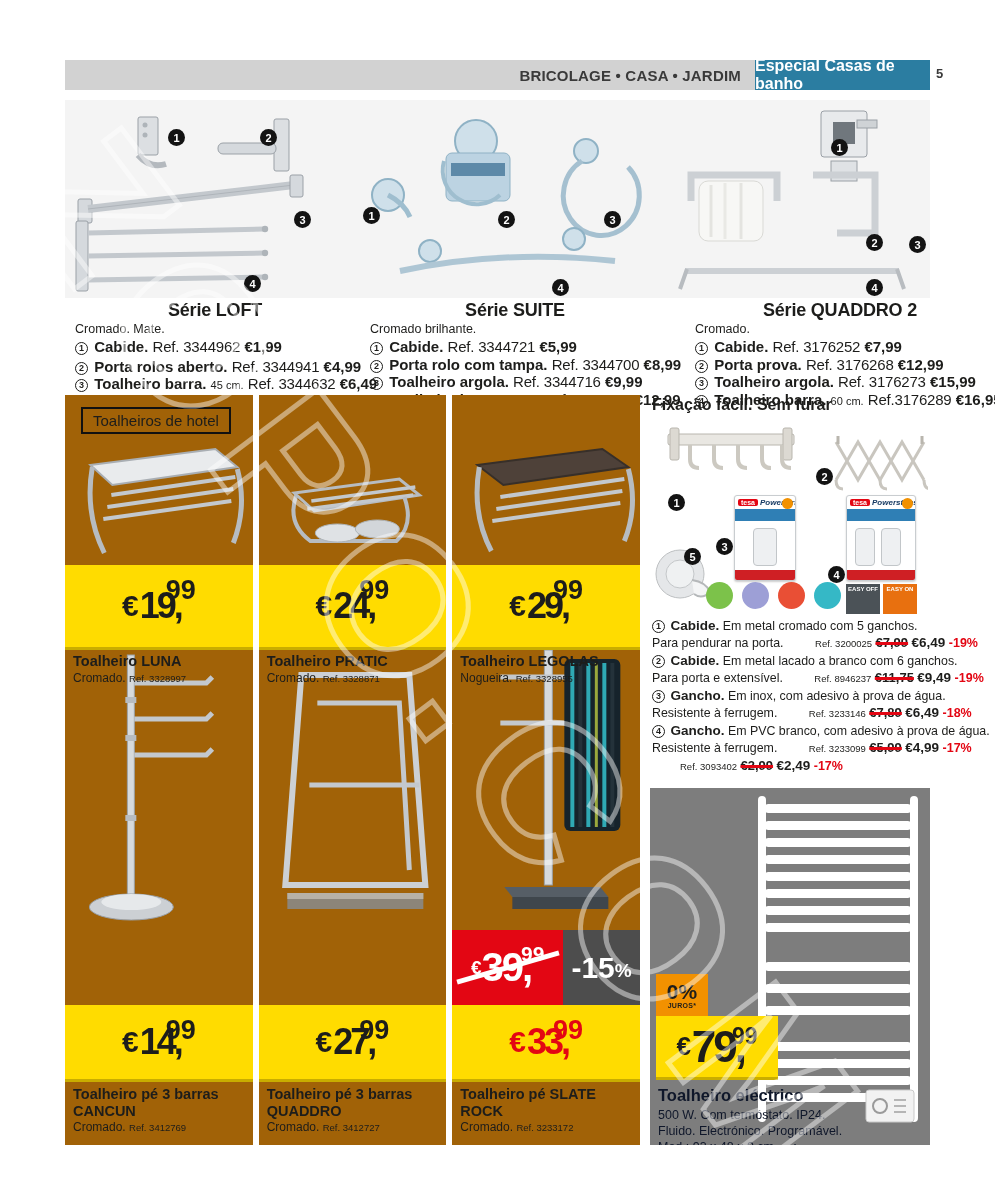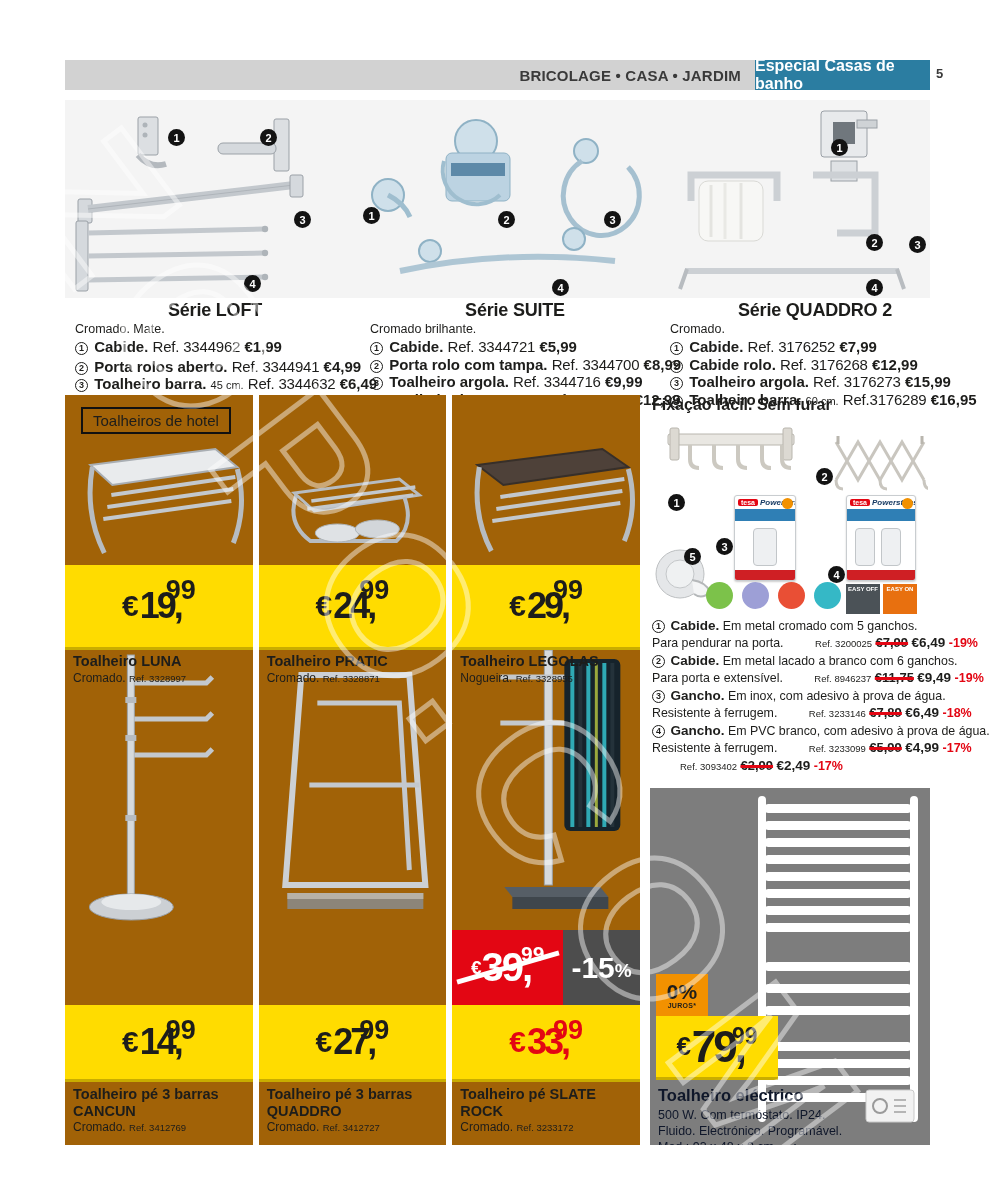--- a/index.html
+++ b/index.html
@@ -209,25 +209,25 @@
 
   <div class="series" style="left:370px;width:290px;">
     <div class="stitle">Série SUITE</div>
     <div class="sfinish">Cromado brilhante.</div>
     <div class="sitem"><span class="cnum">1</span> <span class="iname">Cabide.</span> <span class="iref">Ref. 3344721</span> <span class="iprice">€5,99</span></div>
     <div class="sitem"><span class="cnum">2</span> <span class="iname">Porta rolo com tampa.</span> <span class="iref">Ref. 3344700</span> <span class="iprice">€8,99</span></div>
     <div class="sitem"><span class="cnum">3</span> <span class="iname">Toalheiro argola.</span> <span class="iref">Ref. 3344716</span> <span class="iprice">€9,99</span></div>
     <div class="sitem"><span class="cnum">4</span> <span class="iname">Toalheiro barra.</span> <span class="isize">45 cm.</span> <span class="iref">Ref. 3344674</span> <span class="iprice">€12,99</span></div>
   </div>
 
-  <div class="series" style="left:670px;width:290px;">
+  <div class="series" style="left:695px;width:290px;">
     <div class="stitle">Série QUADDRO 2</div>
     <div class="sfinish">Cromado.</div>
     <div class="sitem"><span class="cnum">1</span> <span class="iname">Cabide.</span> <span class="iref">Ref. 3176252</span> <span class="iprice">€7,99</span></div>
-    <div class="sitem"><span class="cnum">2</span> <span class="iname">Cabide rolo.</span> <span class="iref">Ref. 3176268</span> <span class="iprice">€12,99</span></div>
+    <div class="sitem"><span class="cnum">2</span> <span class="iname">Porta prova.</span> <span class="iref">Ref. 3176268</span> <span class="iprice">€12,99</span></div>
     <div class="sitem"><span class="cnum">3</span> <span class="iname">Toalheiro argola.</span> <span class="iref">Ref. 3176273</span> <span class="iprice">€15,99</span></div>
     <div class="sitem"><span class="cnum">4</span> <span class="iname">Toalheiro barra.</span> <span class="isize">60 cm.</span> <span class="iref">Ref.3176289</span> <span class="iprice">€16,95</span></div>
   </div>
 
   <div class="gray-panel">
 
     <div class="gcol">
       <div class="hotel-box">Toalheiros de hotel</div>
       <svg class="img1" viewBox="0 0 187 140">
         <path d="M25,42 L150,26 L172,44 L47,62 Z" fill="#e9ebed" stroke="#a9aeb3" stroke-width="2"></path>

